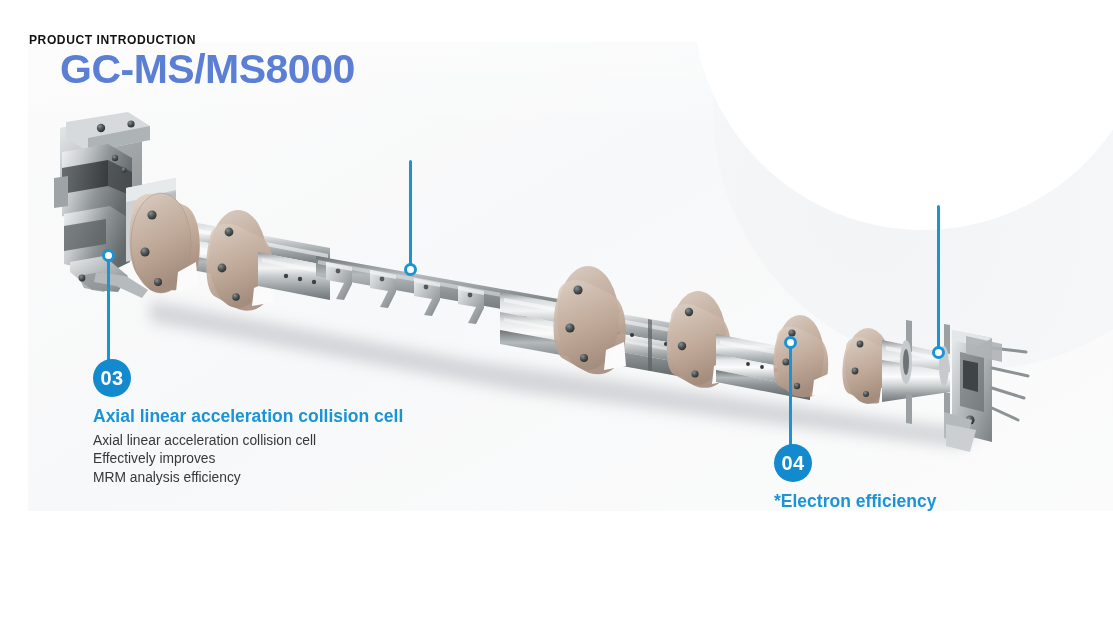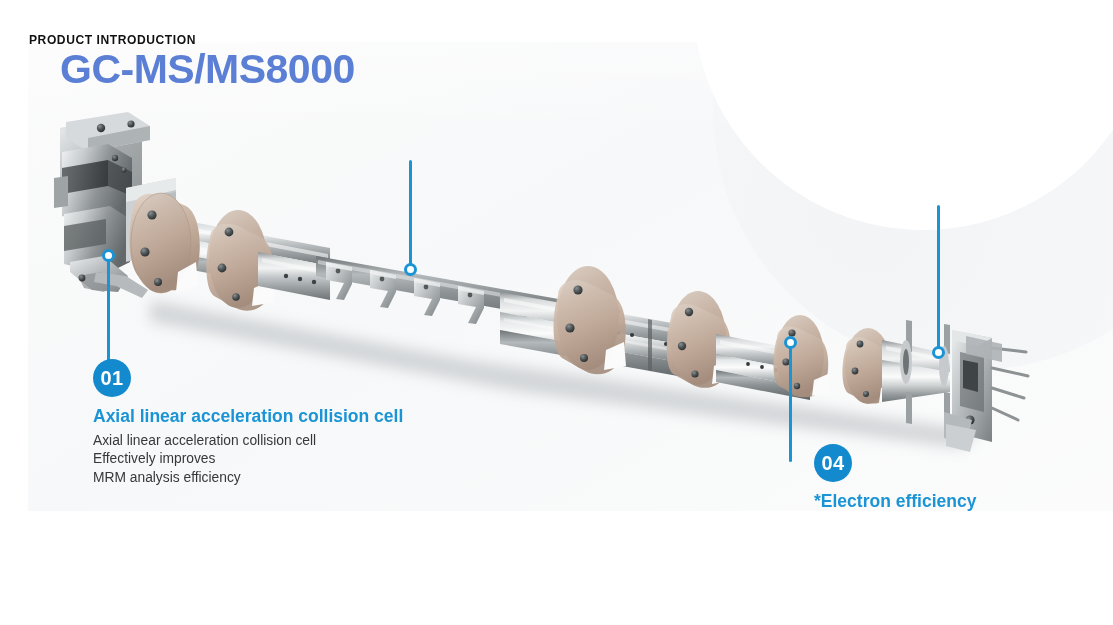--- a/index.html
+++ b/index.html
@@ -394,25 +394,25 @@
 
   <div class="leader" style="left:789px;top:342px;height:120px;"></div>
   <div class="dot" style="left:784px;top:336px;"></div>
 
   <div class="eyebrow">PRODUCT INTRODUCTION</div>
   <div class="wordmark">GC-MS/MS8000</div>
 
 
 
   <div class="callout" style="left:93px;top:359px;width:400px;">
-    <div class="badge">01</div>
+    <div class="badge">03</div>
     <div class="c-head">Axial linear acceleration collision cell</div>
     <div class="c-body">Axial linear acceleration collision cell
 Effectively improves
 MRM analysis efficiency</div>
   </div>
 
-  <div class="callout" style="left:814px;top:444px;width:280px;">
+  <div class="callout" style="left:774px;top:444px;width:280px;">
     <div class="badge">04</div>
     <div class="c-head">*Electron efficiency</div>
   </div>
 
 </div>
 
 </body></html>

